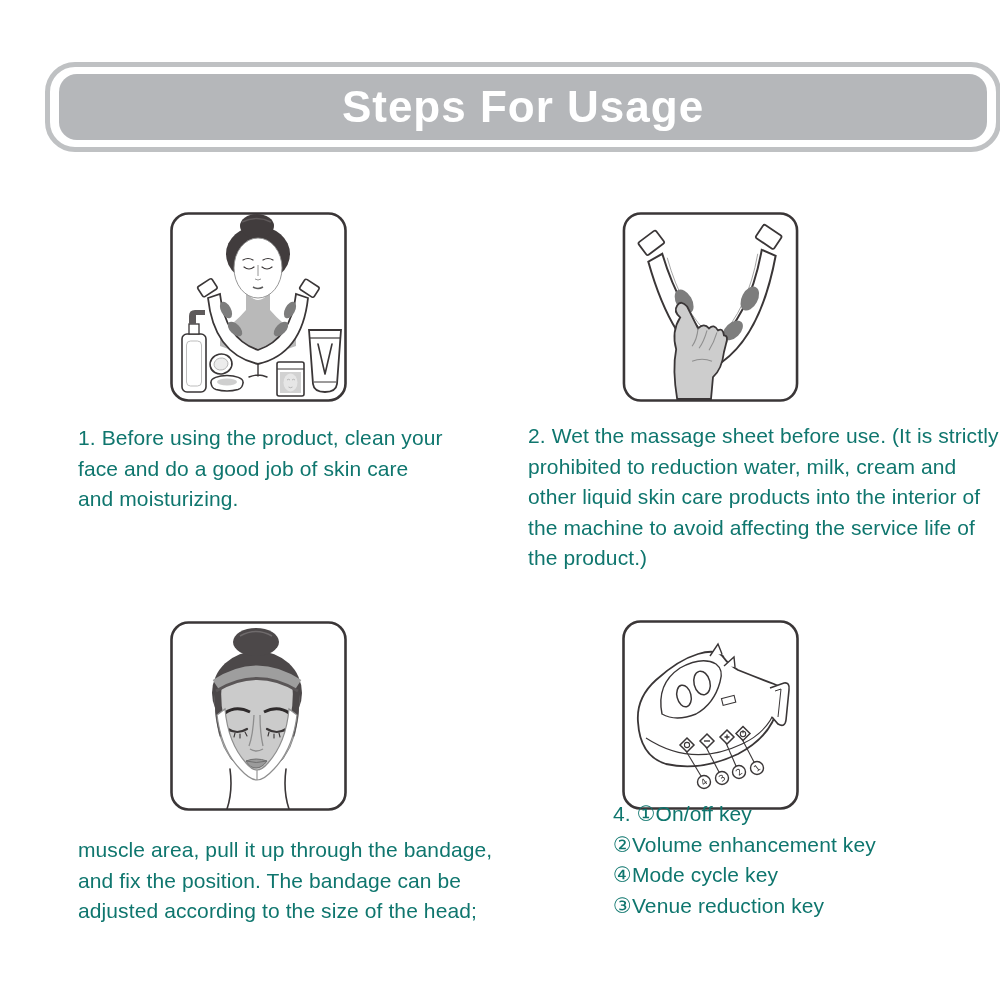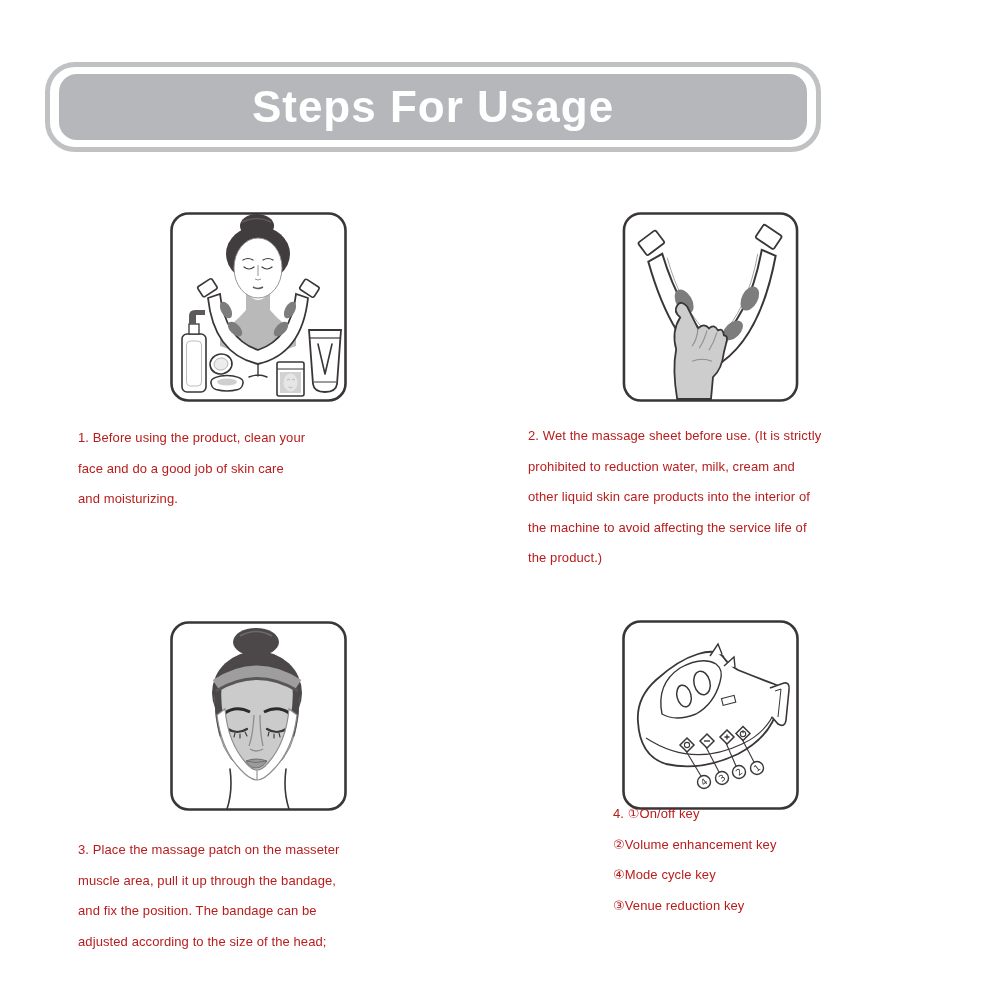--- a/index.html
+++ b/index.html
@@ -4,38 +4,38 @@
 <style>
   html,body{margin:0;padding:0;}
   body{
     width:1000px;height:1000px;background:#ffffff;position:relative;
     font-family:"Liberation Sans","DejaVu Sans",sans-serif;
     overflow:hidden;
   }
   .abs{position:absolute;}
   
   .banner{
-    left:45px;top:62px;width:776px;height:90px;
+    left:45px;top:62px;width:956px;height:90px;
     border:5px solid #bfc1c3;border-radius:30px;background:#ffffff;
     box-sizing:border-box;
   }
   .banner-fill{
     position:absolute;left:9px;right:9px;top:7px;bottom:7px;
     background:#b5b7ba;border-radius:18px;
     display:flex;align-items:center;justify-content:center;
   }
   .banner-title{
     color:#ffffff;font-size:44px;font-weight:700;letter-spacing:1px;
   }
   
   .fig{width:177px;height:190px;}
   .fig svg{display:block;width:100%;height:100%;}
   
   .step-text{
-    color:#b91c1c;font-size:13px;line-height:30.5px;
+    color:#0f766e;font-size:21px;line-height:30.5px;
     letter-spacing:0.1px;white-space:nowrap;
   }
   .ink{stroke:#3a3637;fill:none;stroke-linecap:round;stroke-linejoin:round;}
 </style>
 </head>
 <body>
 
 <div class="abs banner">
   <div class="banner-fill">
     <span class="banner-title">Steps For Usage</span>
@@ -200,21 +200,20 @@
 
 <div class="abs step-text" style="left:528px;top:421px;">
   <div>2. Wet the massage sheet before use. (It is strictly</div>
   <div>prohibited to reduction water, milk, cream and</div>
   <div>other liquid skin care products into the interior of</div>
   <div>the machine to avoid affecting the service life of</div>
   <div>the product.)</div>
 </div>
 
 <div class="abs step-text" style="left:78px;top:835px;">
-  <div>3. Place the massage patch on the masseter</div>
   <div>muscle area, pull it up through the bandage,</div>
   <div>and fix the position. The bandage can be</div>
   <div>adjusted according to the size of the head;</div>
 </div>
 
 <div class="abs step-text" style="left:613px;top:799px;">
   <div>4. ①On/off key</div>
   <div>②Volume enhancement key</div>
   <div>④Mode cycle key</div>
   <div>③Venue reduction key</div>

